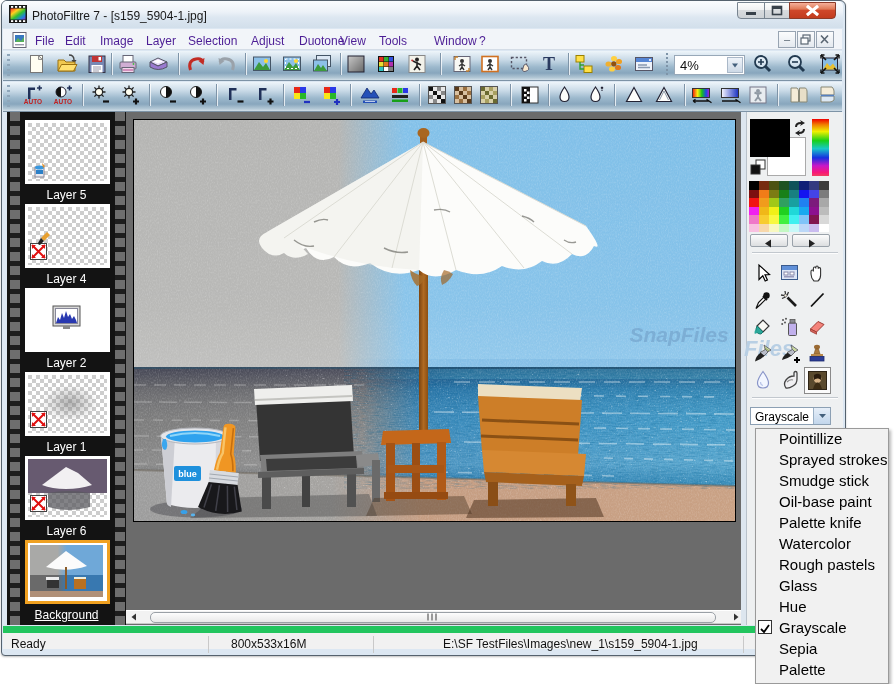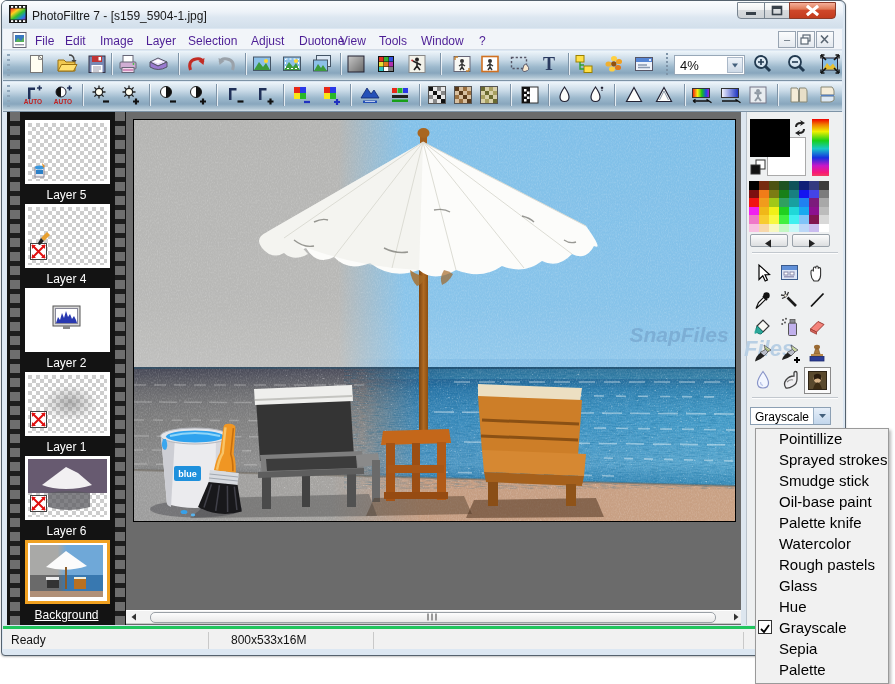--- a/index.html
+++ b/index.html
@@ -21,21 +21,21 @@
 .holes{position:absolute;top:0;width:10px;height:513px;background:repeating-linear-gradient(180deg,#6e6e6e 0 9px,#1d1d1d 9px 14px)}
 .cell{position:absolute;left:18px;width:85px;height:64px;background:#fff;border:3px solid #fff}
 .checker{width:100%;height:100%;background:conic-gradient(#fff 90deg,#cdcdcd 90deg 180deg,#fff 180deg 270deg,#cdcdcd 270deg);background-size:8px 8px}
 .lbl{position:absolute;left:0;width:119px;text-align:center;color:#fff;font-size:12px}
 #work{position:absolute;left:126px;top:112px;width:618px;height:513px;background:#6b6b6b}
 #imgbrd{position:absolute;left:133px;top:119px;width:603px;height:403px;background:#000}
 #pic{position:absolute;left:134px;top:120px;width:601px;height:401px}
 #rpanel{position:absolute;left:746px;top:112px;width:97px;height:513px;background:#eef0f1;border-left:1px solid #b9c2cb}
 #hscroll{position:absolute;left:126px;top:610px;width:618px;height:14px;background:#f2f2f2;border-top:1px solid #fff;border-bottom:1px solid #c8c8c8}
 #hthumb{position:absolute;left:24px;top:1px;width:566px;height:11px;background:linear-gradient(180deg,#fdfdfd,#e8e8e8);border:1px solid #9aa0a6;border-radius:5px}
-#status{position:absolute;left:3px;top:626px;width:839px;height:23px;background:#f1f1f1;border-top:3px solid #22c55e;font-size:12px;color:#111}
+#status{position:absolute;left:3px;top:626px;width:839px;height:23px;background:#f1f1f1;border-top:7px solid #22c55e;font-size:12px;color:#111}
 .ssep{position:absolute;top:3px;width:1px;height:17px;background:#c9c9c9}
 #drop{position:absolute;left:755px;top:428px;width:134px;height:256px;background:#f1f1f1;border:1px solid #9a9a9a;box-shadow:2px 2px 3px rgba(0,0,0,.28)}
 .di{position:absolute;left:779px;font-size:15px;color:#000;z-index:30}
 #combo{position:absolute;left:750px;top:407px;width:81px;height:18px;background:#fff;border:1px solid #8ca0b4;font-size:12px}
 </style></head>
 <body>
 <div id="win"></div>
 <div id="title">
   <div class="txt">PhotoFiltre 7 - [s159_5904-1.jpg]</div>
 </div>
@@ -79,21 +79,21 @@
 <div id="menubar"></div>
 <div class="mi" style="left:35px">File</div>
 <div class="mi" style="left:65px">Edit</div>
 <div class="mi" style="left:100px">Image</div>
 <div class="mi" style="left:146px">Layer</div>
 <div class="mi" style="left:188px">Selection</div>
 <div class="mi" style="left:251px">Adjust</div>
 <div class="mi" style="left:299px">Duotone</div>
 <div class="mi" style="left:340px">View</div>
 <div class="mi" style="left:379px">Tools</div>
-<div class="mi" style="left:421px">Window</div>
+<div class="mi" style="left:434px">Window</div>
 <div class="mi" style="left:479px">?</div>
 <div class="mdibtn" style="left:778px">–</div>
 <div class="mdibtn" style="left:797px"><svg width="16" height="15">
       <rect x="5" y="3" width="7" height="6" fill="none" stroke="#5a6672" stroke-width="1.2"></rect>
       <rect x="3" y="6" width="7" height="6" fill="#fbfcfd" stroke="#5a6672" stroke-width="1.2"></rect>
     </svg></div>
 <div class="mdibtn" style="left:816px"><svg width="16" height="15">
       <path d="M4,3.5 L11,11 M11,3.5 L4,11" stroke="#5a6672" stroke-width="1.6"></path>
     </svg></div>
 <div class="a" style="left:12px;top:32px;width:16px;height:16px"><svg width="16" height="16">
@@ -535,20 +535,21 @@
         <rect x="4" y="4" width="17" height="17" fill="#5a4a2e"></rect>
         <ellipse cx="12.5" cy="10.5" rx="3.8" ry="4.6" fill="#d8b488"></ellipse>
         <path d="M9,7 Q12.5,4.5 16,7 L16,12 Q14,10 12.5,10.5 Q10,10.5 9,12 Z" fill="#2a1c0e"></path>
         <path d="M8,21 Q10,14 12.5,14.5 Q15,14 17,21 Z" fill="#3c2c14"></path>
       </svg></div>
   </div>
 <div class="a" style="left:752px;top:397px;width:86px;height:2px;border-top:1px solid #c2c8ce;border-bottom:1px solid #fdfdfd"></div>
 <div id="status">
   <span style="position:absolute;left:8px;top:4px">Ready</span>
   <span style="position:absolute;left:228px;top:4px">800x533x16M</span>
+  <span style="position:absolute;left:440px;top:4px">E:\SF TestFiles\Images\new_1\s159_5904-1.jpg</span>
   <div class="ssep" style="left:205px"></div>
   <div class="ssep" style="left:370px"></div>
   <div class="ssep" style="left:740px"></div>
 </div>
 <div id="combo">
     <span style="position:absolute;left:4px;top:2px">Grayscale</span>
   <div style="position:absolute;right:0;top:0;width:17px;height:16px;background:linear-gradient(180deg,#e6eef8,#c2d6ec);border-left:1px solid #9ab0c6">
   <svg width="17" height="16">
         <path d="M5,6 L12,6 L8.5,10 Z" fill="#44607c"></path>
       </svg></div>

